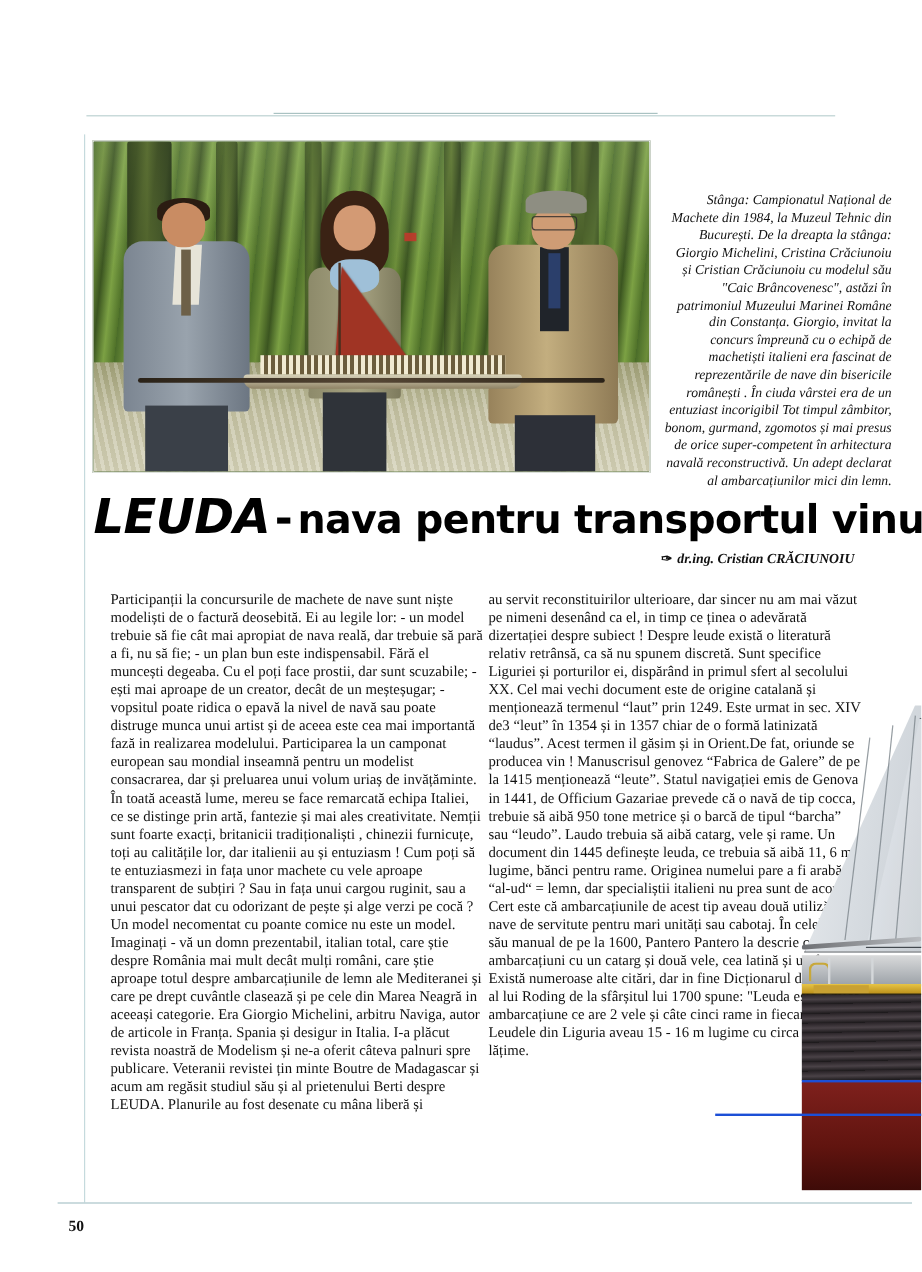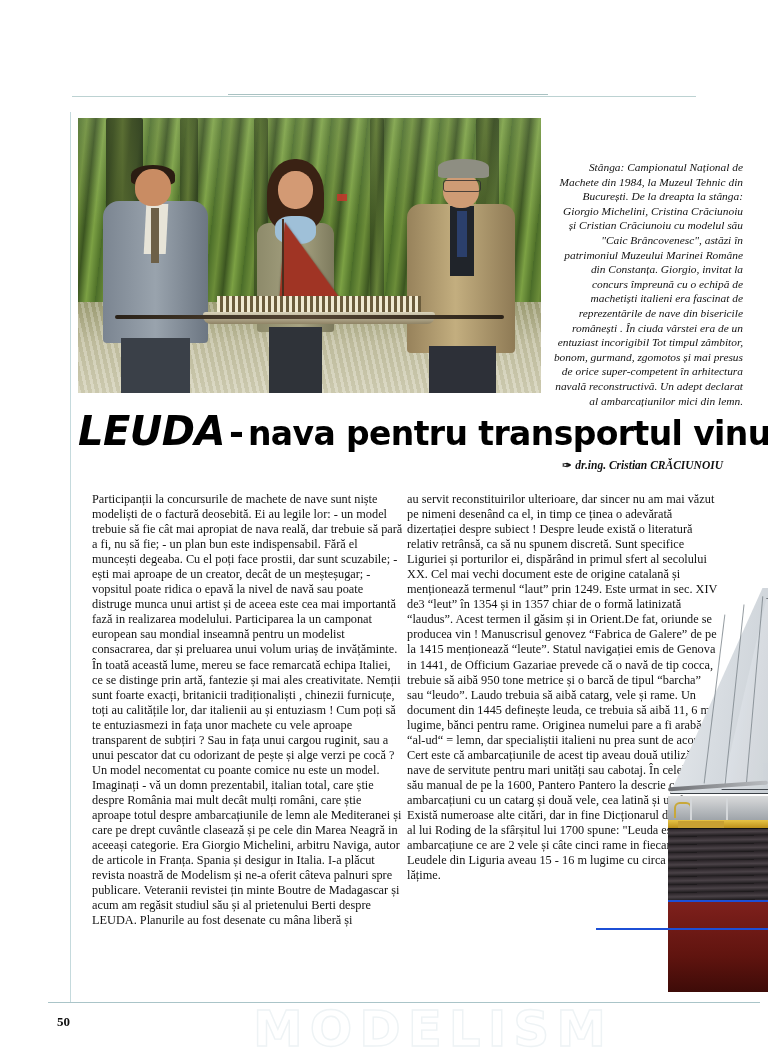--- a/index.html
+++ b/index.html
@@ -262,21 +262,21 @@
   .headline .dash {
     font-size: 36px;
     padding: 0 4px;
   }
   .headline .rest {
     font-size: 33px;
     letter-spacing: -0.6px;
   }
   .byline {
     position: absolute;
-    right: 45px;
+    right: 56px;
     top: 459px;
     font-family: "Liberation Serif", "DejaVu Serif", serif;
     font-weight: bold;
     font-style: italic;
     font-size: 11.5px;
     color: #111;
     text-align: right;
   }
   .byline .quill { font-style: normal; margin-right: 4px; font-size: 11px; }
 
@@ -490,15 +490,14 @@
     <div class="rail"></div>
     <div class="nameplate"></div>
     <div class="hull-upper"></div>
     <div class="waterline"></div>
     <div class="hull-lower"></div>
   </div>
   <div class="blue-ref-line"></div>
 
   <div class="footer-rule"></div>
   <div class="page-number">50</div>
-  <div class="watermark">MODELISM</div>
 
 </div>
 
 </body></html>

